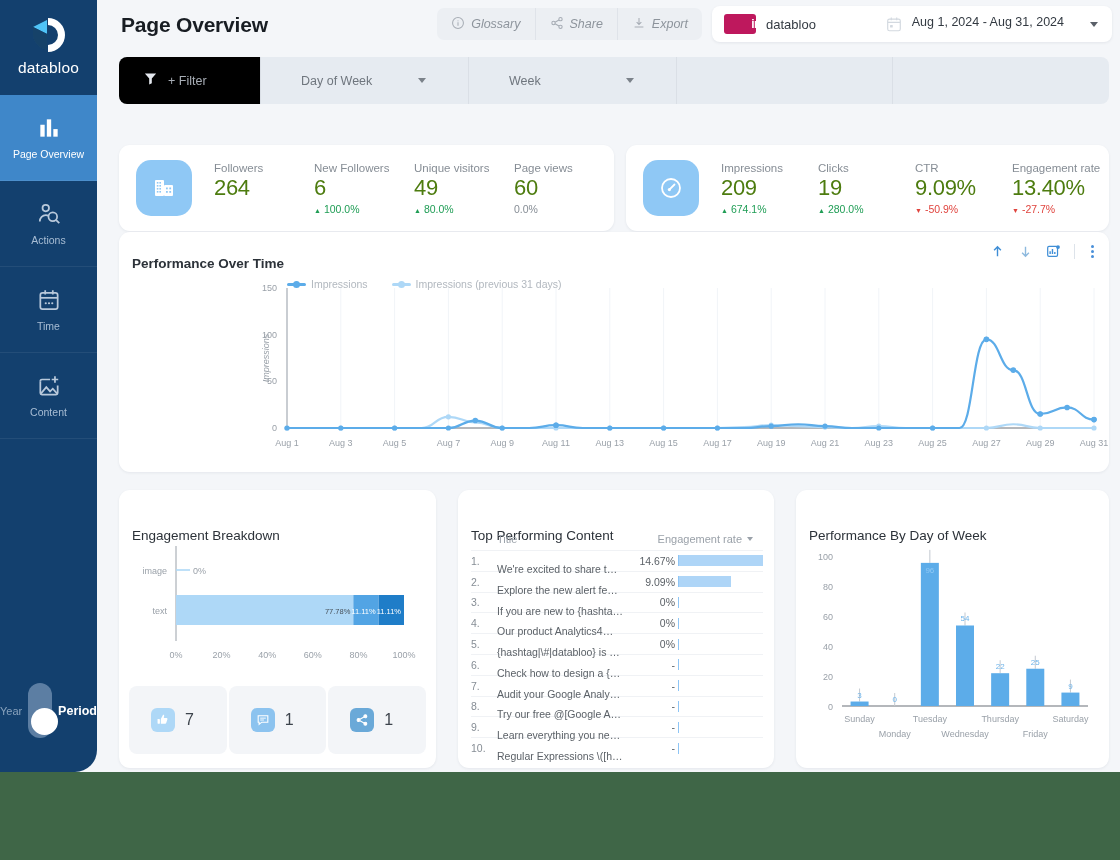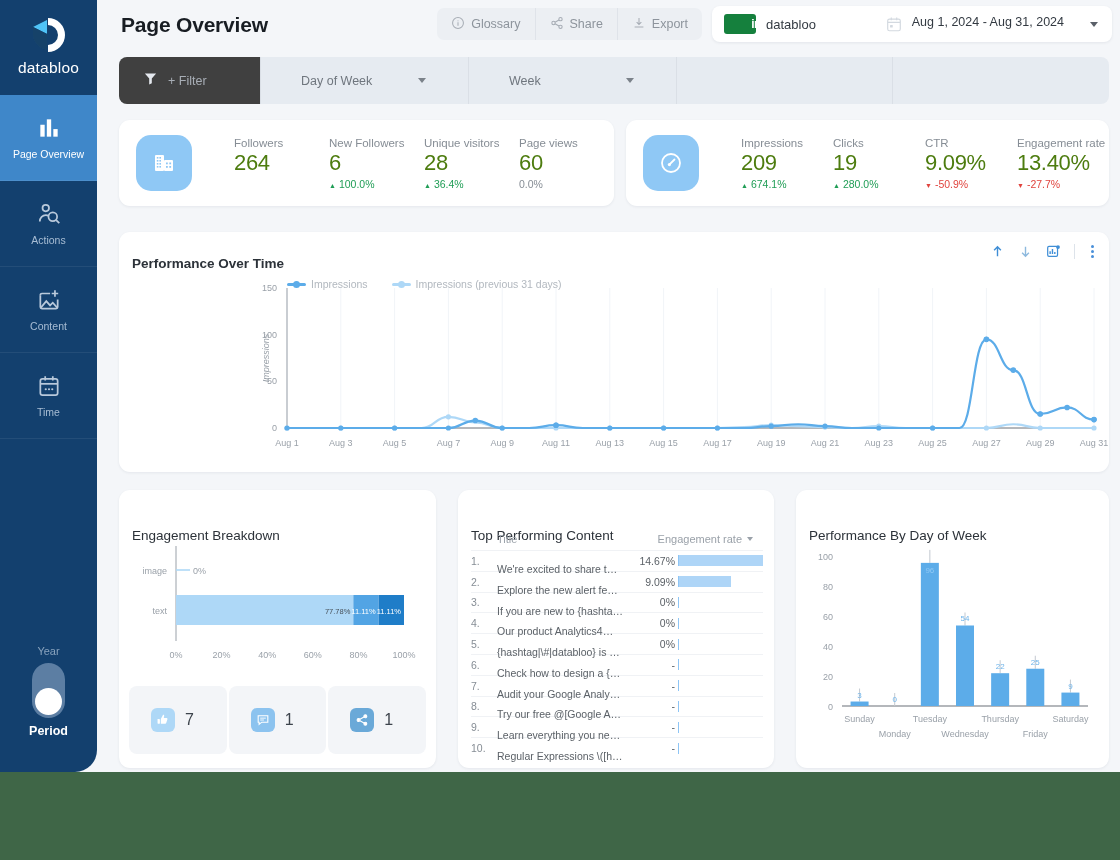--- a/index.html
+++ b/index.html
@@ -37,21 +37,21 @@
     gap: 7px; cursor: pointer;
     border-bottom: 1px solid rgba(255,255,255,0.07);
   }
   .nav-item.active { background: #3f87c9; }
   .nav-label { font-size: 10.5px; color: #a8bdd4; }
   .nav-item.active .nav-label { color: #ffffff; }
   .nav-icon { width: 26px; height: 26px; display:block; }
 
   .toggle-wrap {
     position: absolute; left: 0; bottom: 34px;
-    width: 97px; display: flex; flex-direction: column;
+    width: 97px; display: flex; flex-direction: row;
     align-items: center; gap: 6px;
   }
   .toggle-top-label { font-size: 11px; color: #88a2bd; }
   .toggle-bottom-label { font-size: 12.5px; color: #ffffff; font-weight: 700; }
   .toggle-track {
     width: 33px; height: 55px; border-radius: 17px;
     background: #5c7ea3; position: relative;
   }
   .toggle-knob {
     position: absolute; left: 3px; bottom: 3px;
@@ -71,30 +71,31 @@
   }
   .hdr-actions {
     position: absolute; right: 418px; top: 8px;
     display: flex; background: #eceff3; border-radius: 7px; overflow: hidden;
   }
   .hdr-btn {
     display: flex; align-items: center; gap: 6px;
     padding: 0 14px; height: 32px; cursor: pointer;
     font-size: 12.5px; color: #8d949c;
     border-right: 1px solid #dfe3e9;
+    font-style: italic;
   }
   .hdr-btn:last-child { border-right: none; }
   .hdr-right {
     position: absolute; right: 8px; top: 6px;
     width: 400px; height: 36px; background: #ffffff;
     border-radius: 8px; display: flex; align-items: center;
     box-shadow: 0 1px 3px rgba(20,40,70,.08);
   }
   .li-badge {
-    width: 20px; height: 20px; background: #15803d; border-radius: 3px;
+    width: 20px; height: 20px; background: #be185d; border-radius: 3px;
     margin-left: 12px; color: #fff; font-size: 12px; font-weight: 700;
     display: flex; align-items: center; justify-content: center;
     letter-spacing: -.5px; font-family: "Liberation Sans", sans-serif; padding-left: 32px;
   }
   .acct-name { margin-left: 10px; font-size: 13px; color: #333a42; }
   .date-sep { margin-left: auto; display:flex; align-items:flex-start; }
   .cal-icon { width: 18px; height: 18px; }
   .date-text { font-size: 12.5px; color: #333a42; margin-left: 9px; }
   .caret-sm {
     margin: 0 14px 0 26px;
@@ -107,39 +108,39 @@
   .filterbar {
     position: absolute; left: 119px; top: 57px;
     width: 990px; height: 47px;
     background: #e6ebf1; border-radius: 8px;
     display: flex; overflow: hidden;
   }
   .filter-cell {
     height: 47px; display: flex; align-items: center;
     border-right: 1px solid #dadfe6; position: relative; cursor: pointer;
   }
-  .filter-cell.first { background: #404040; width: 142px; padding-left: 24px; gap: 10px; }
+  .filter-cell.first { background: #000000; width: 142px; padding-left: 24px; gap: 10px; }
   .filter-cell.seg { width: 208px; padding-left: 40px; }
   .filter-cell.blank { width: 216px; }
   .filter-cell.blank.last { border-right: none; width: 216px; }
   .filter-label { font-size: 12.5px; color: #6f767e; }
   .filter-plus { font-size: 12.5px; color: #a8aeb6; }
   .seg-caret {
     position: absolute; right: 42px;
     width: 0; height: 0;
     border-left: 4px solid transparent; border-right: 4px solid transparent;
     border-top: 5px solid #7b828a;
   }
 
   
   .card {
     position: absolute; background: #ffffff; border-radius: 11px;
     box-shadow: 0 1px 3px rgba(25,45,75,.07);
   }
-  .kpi-card { height: 86px; top: 120px; display: flex; align-items: center; gap: 20px; }
+  .kpi-card { height: 86px; top: 145px; display: flex; align-items: center; }
   .kpi-left  { left: 119px; width: 495px; }
   .kpi-right { left: 626px; width: 483px; }
   .kpi-icon {
     width: 56px; height: 56px; border-radius: 15px; background: #8fc8f5;
     margin-left: 17px; flex: 0 0 auto;
     display:flex; align-items:center; justify-content:center;
   }
   .kpi-metrics { display: flex; flex: 1; padding-left: 22px; }
   .kpi-metric { flex: 1; }
   .kpi-name { font-size: 11.5px; color: #868d95; margin-bottom: 1px; }
@@ -260,41 +261,41 @@
             <circle cx="15.5" cy="14.5" r="4"></circle>
             <path d="M18.6 17.6 L21.5 20.5"></path>
           </svg>
         </span>
         <span class="nav-label">Actions</span>
       </div>
 
       <div class="nav-item">
         <span class="nav-icon">
           <svg viewBox="0 0 24 24" width="26" height="26" fill="none" stroke="#b9c9db" stroke-width="1.6">
-            <path d="M4 7.5v11a1.5 1.5 0 0 0 1.5 1.5h13a1.5 1.5 0 0 0 1.5-1.5v-7"></path>
-            <path d="M4 7.5A1.5 1.5 0 0 1 5.5 6H13"></path>
-            <path d="M4.5 19l5-6 3.5 4 2.5-2.5 4 4.5"></path>
-            <path d="M17.5 3v6M14.5 6h6"></path>
-          </svg>
-        </span>
-        <span class="nav-label">Content</span>
-      </div>
-
-      <div class="nav-item">
-        <span class="nav-icon">
-          <svg viewBox="0 0 24 24" width="26" height="26" fill="none" stroke="#b9c9db" stroke-width="1.6">
             <rect x="4" y="5.5" width="16" height="15" rx="2"></rect>
             <path d="M4 10h16"></path>
             <path d="M8.5 3v4M15.5 3v4"></path>
             <circle cx="9" cy="15" r="1" fill="#b9c9db" stroke="none"></circle>
             <circle cx="12" cy="15" r="1" fill="#b9c9db" stroke="none"></circle>
             <circle cx="15" cy="15" r="1" fill="#b9c9db" stroke="none"></circle>
           </svg>
         </span>
         <span class="nav-label">Time</span>
+      </div>
+
+      <div class="nav-item">
+        <span class="nav-icon">
+          <svg viewBox="0 0 24 24" width="26" height="26" fill="none" stroke="#b9c9db" stroke-width="1.6">
+            <path d="M4 7.5v11a1.5 1.5 0 0 0 1.5 1.5h13a1.5 1.5 0 0 0 1.5-1.5v-7"></path>
+            <path d="M4 7.5A1.5 1.5 0 0 1 5.5 6H13"></path>
+            <path d="M4.5 19l5-6 3.5 4 2.5-2.5 4 4.5"></path>
+            <path d="M17.5 3v6M14.5 6h6"></path>
+          </svg>
+        </span>
+        <span class="nav-label">Content</span>
       </div>
     </div>
 
     <div class="toggle-wrap">
       <span class="toggle-top-label">Year</span>
       <span class="toggle-track">
         <span class="toggle-knob"></span>
       </span>
       <span class="toggle-bottom-label">Period</span>
     </div>
@@ -401,24 +402,24 @@
       <div class="kpi-metric">
         <div class="kpi-name">New Followers</div>
         <div class="kpi-value">6</div>
         <div class="kpi-delta up">
           <span class="arrow-up"></span>
           <span>100.0%</span>
         </div>
       </div>
       <div class="kpi-metric">
         <div class="kpi-name">Unique visitors</div>
-        <div class="kpi-value">28</div>
+        <div class="kpi-value">49</div>
         <div class="kpi-delta up">
           <span class="arrow-up"></span>
-          <span>36.4%</span>
+          <span>80.0%</span>
         </div>
       </div>
       <div class="kpi-metric">
         <div class="kpi-name">Page views</div>
         <div class="kpi-value">60</div>
         <div class="kpi-delta flat">
           <span>0.0%</span>
         </div>
       </div>
     </div>

